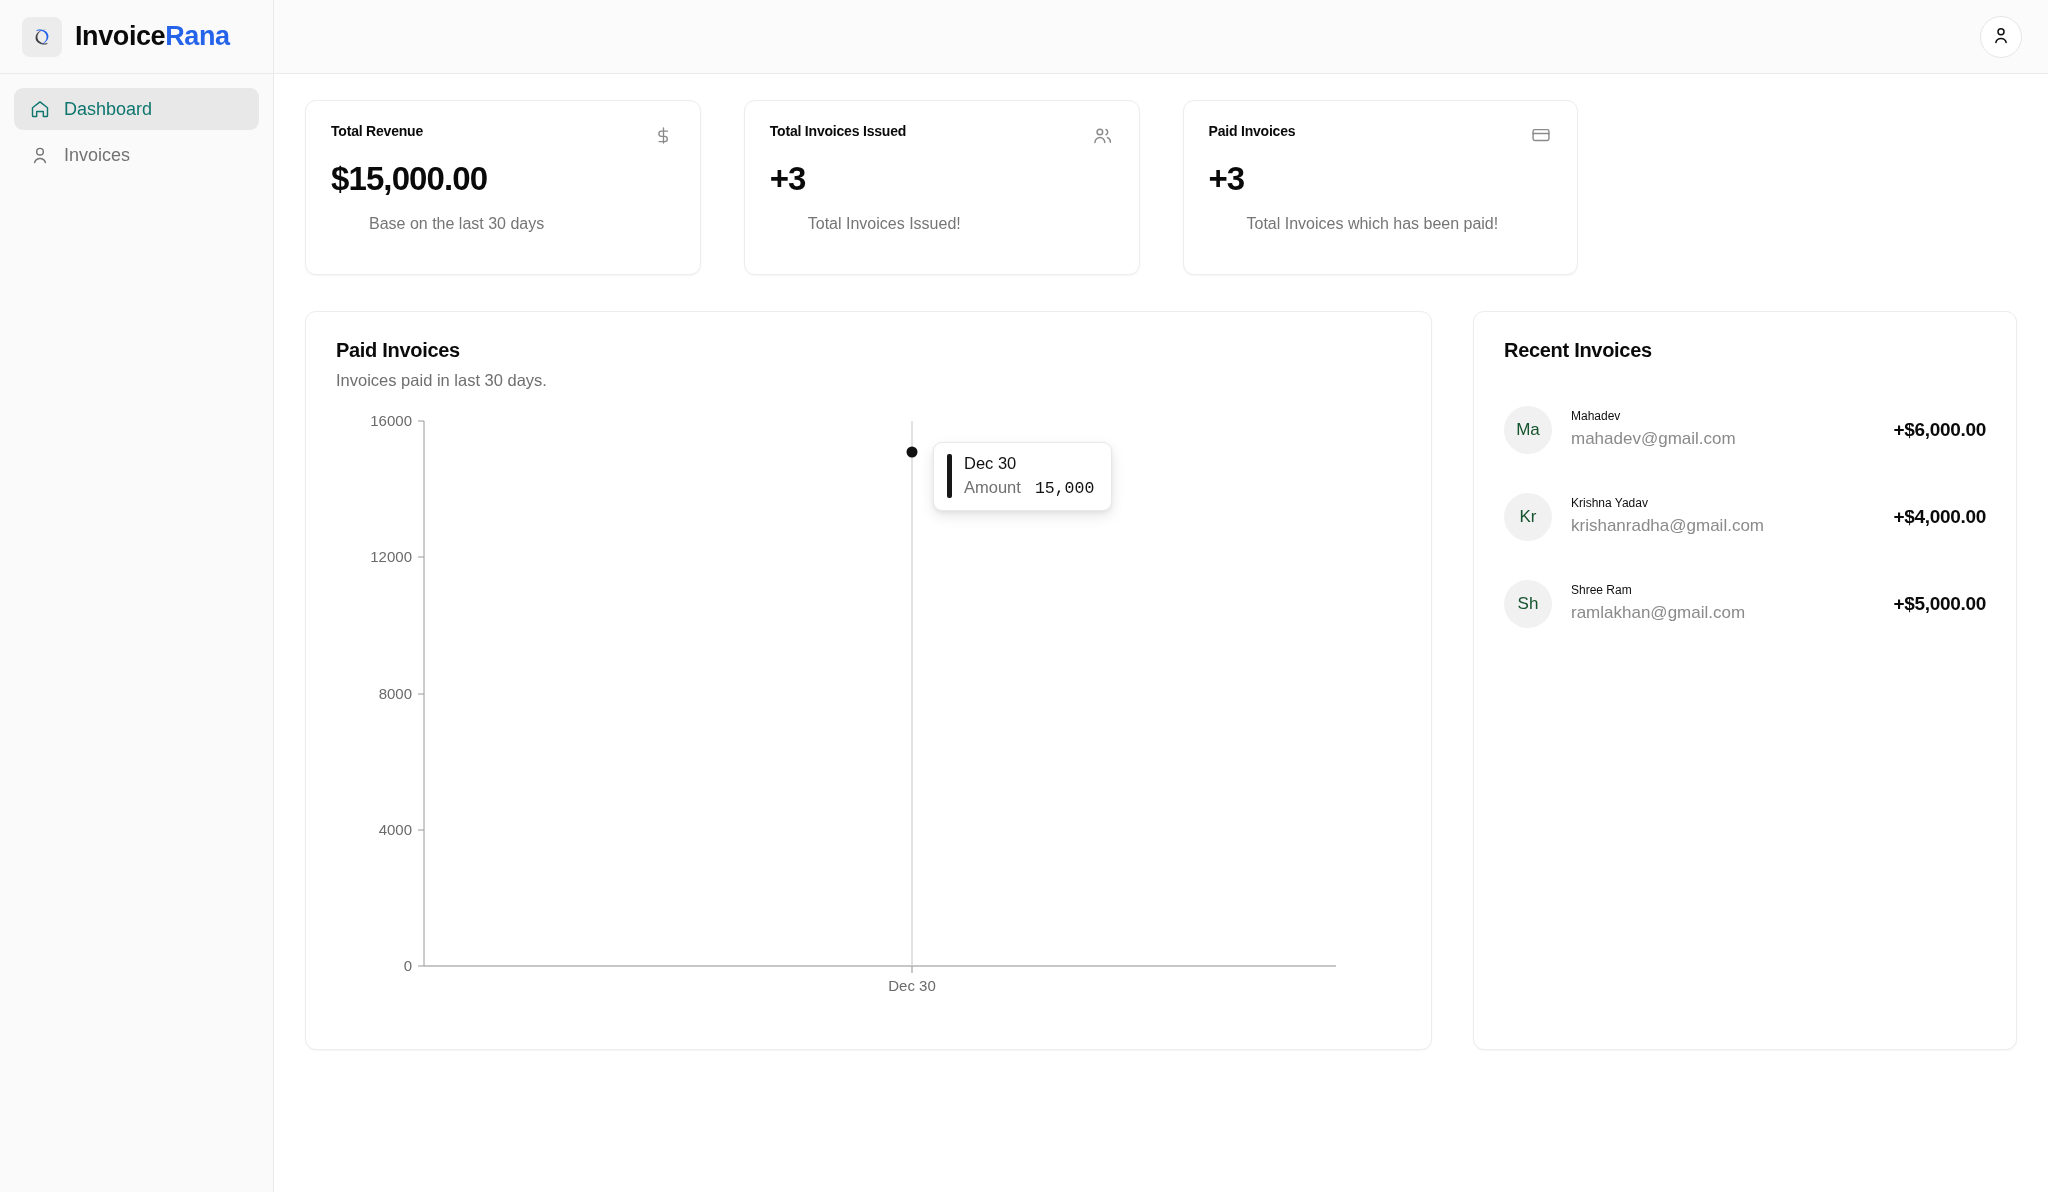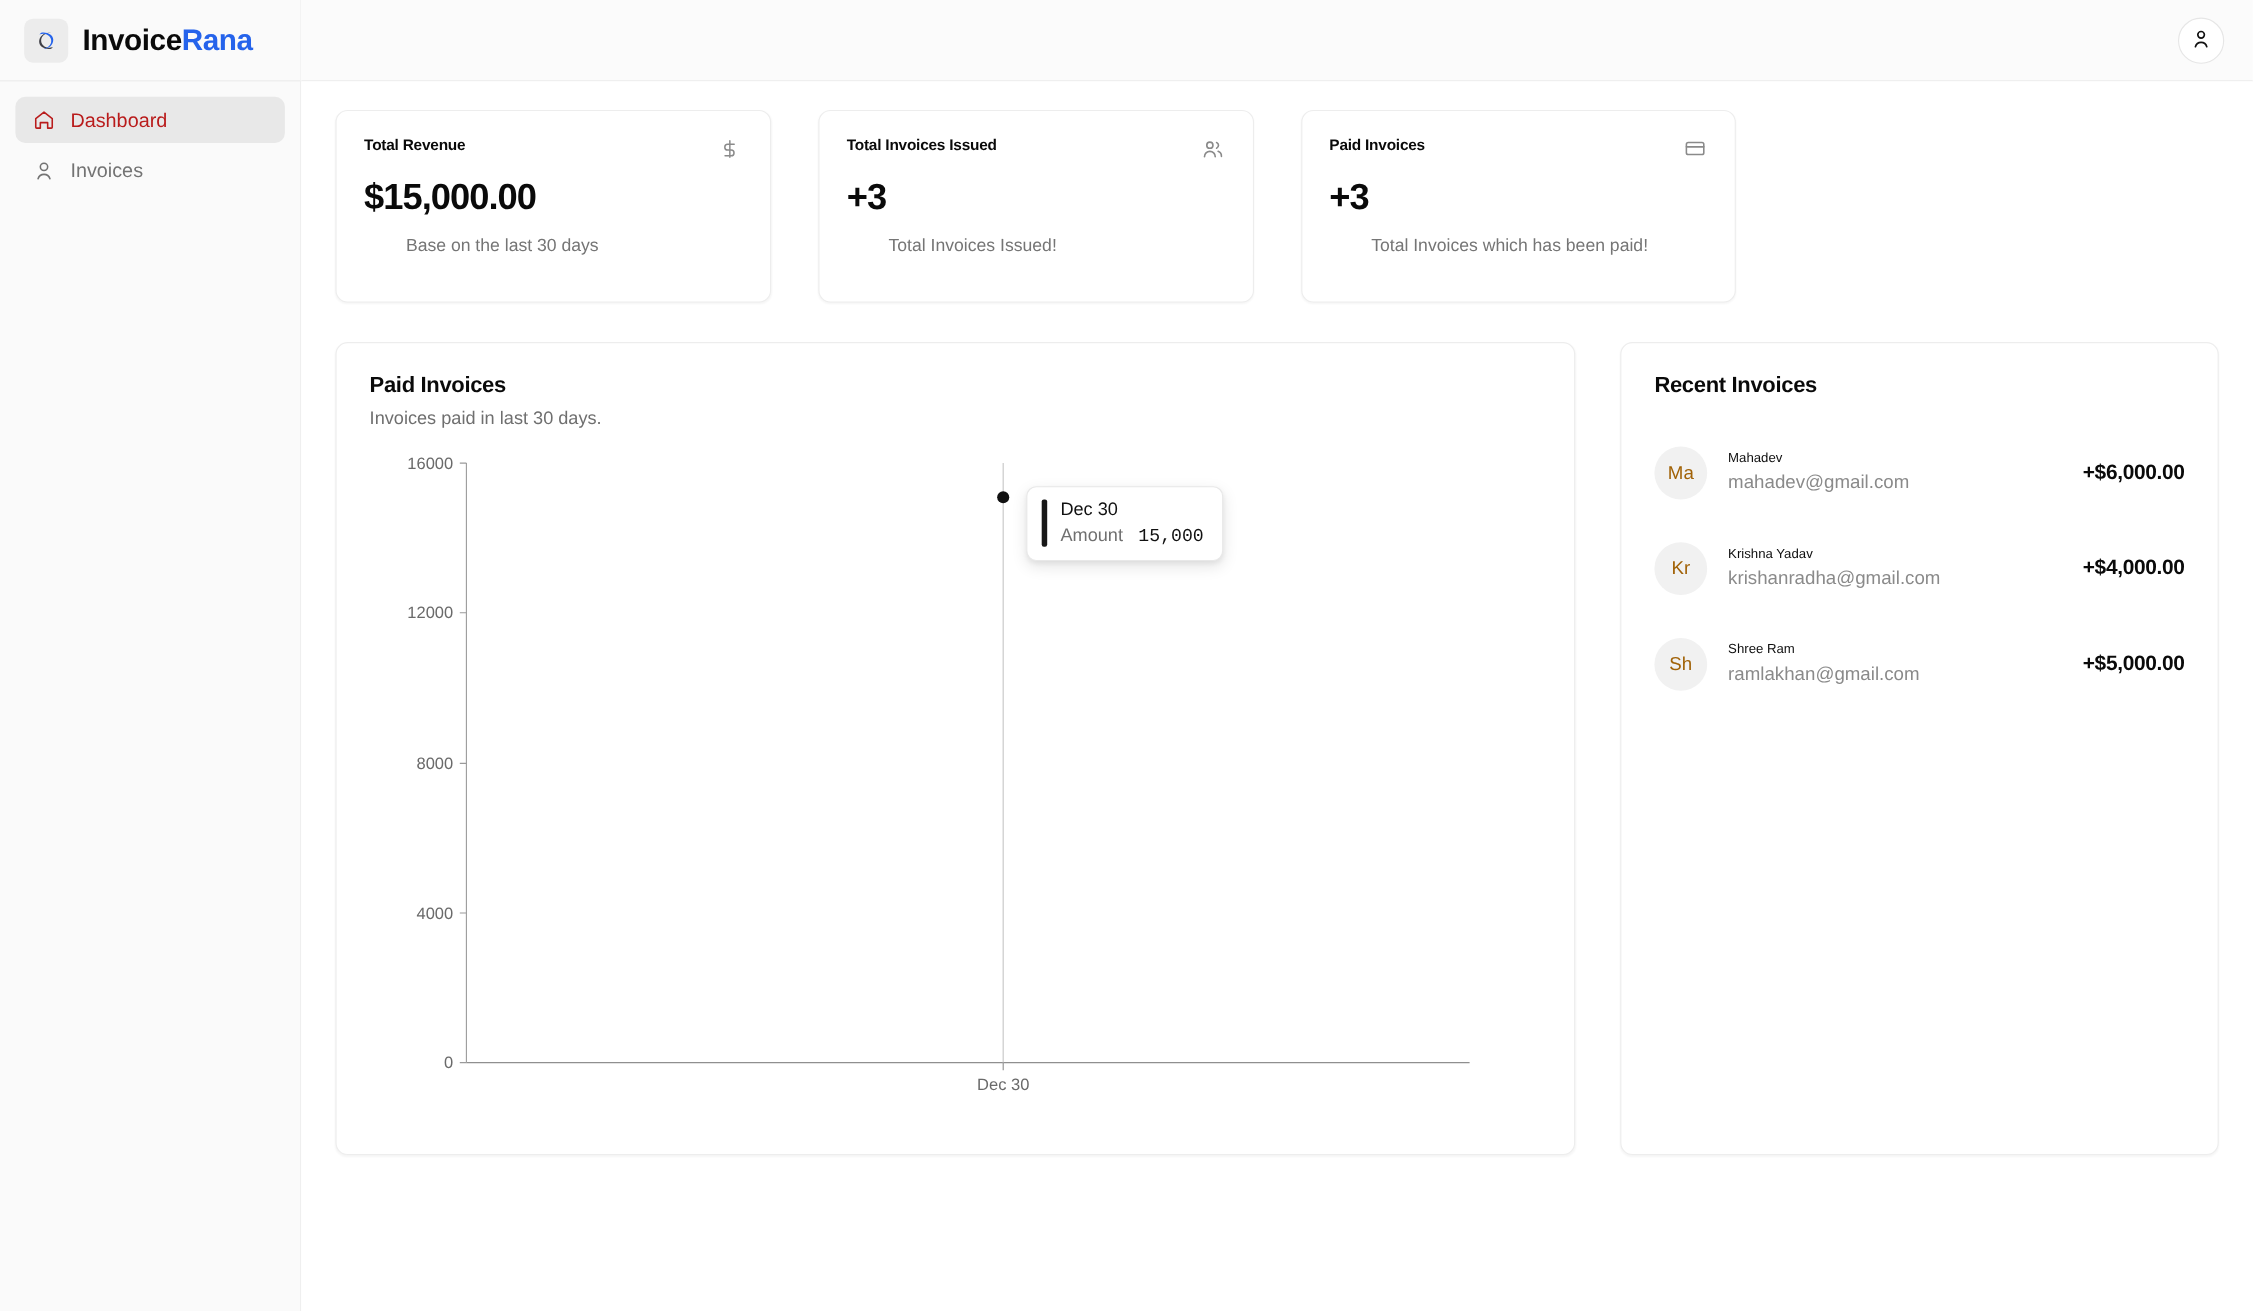--- a/index.html
+++ b/index.html
@@ -78,21 +78,21 @@
     height: 42px;
     padding: 0 15px;
     border-radius: 9px;
     font-size: 18px;
     color: #737373;
     cursor: pointer;
     user-select: none;
   }
   .nav-item.active {
     background: #e8e8e8;
-    color: #b91c1c;
+    color: #0f766e;
     font-weight: 400;
   }
   .nav-item .nav-ico {
     width: 21px;
     height: 21px;
     display: flex;
     align-items: center;
     justify-content: center;
     flex: 0 0 21px;
   }
@@ -305,21 +305,21 @@
 
   .rec-avatar {
     width: 48px;
     height: 48px;
     border-radius: 50%;
     background: #f1f1f1;
     display: flex;
     align-items: center;
     justify-content: center;
     font-size: 17px;
-    color: #a16207;
+    color: #14532d;
     flex: 0 0 48px;
   }
 
   .rec-info { flex: 1 1 auto; min-width: 0; }
   .rec-name {
     font-size: 12px;
     color: #0e0e0e;
     line-height: 1.3;
     white-space: nowrap;
   }

